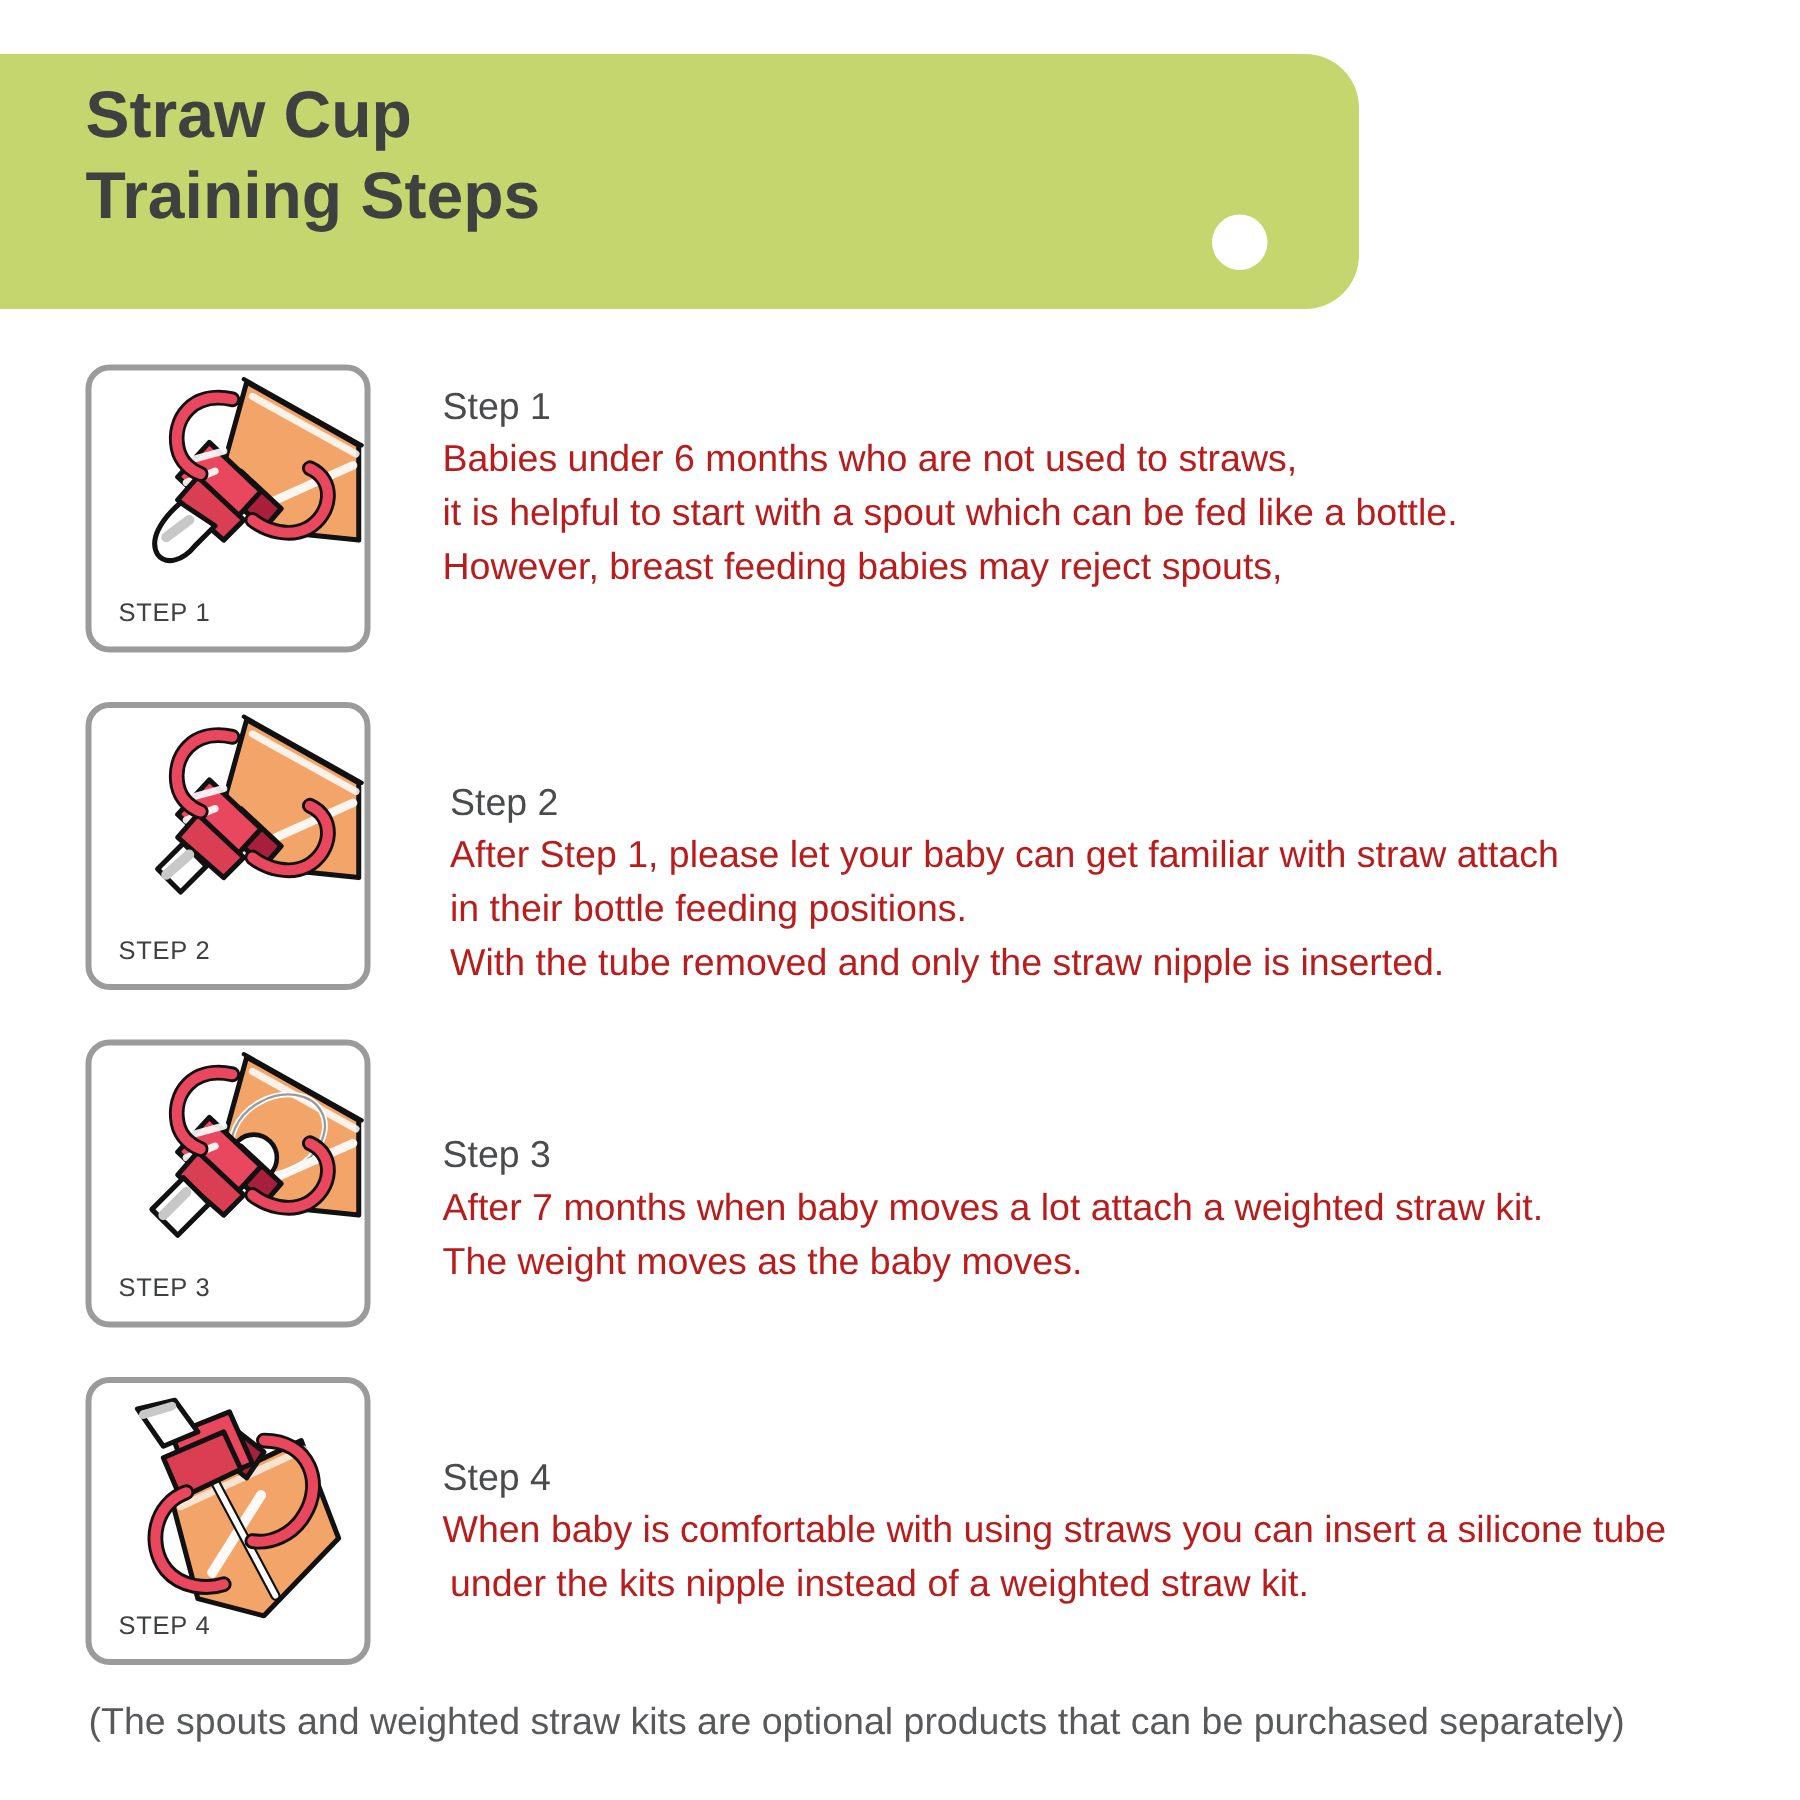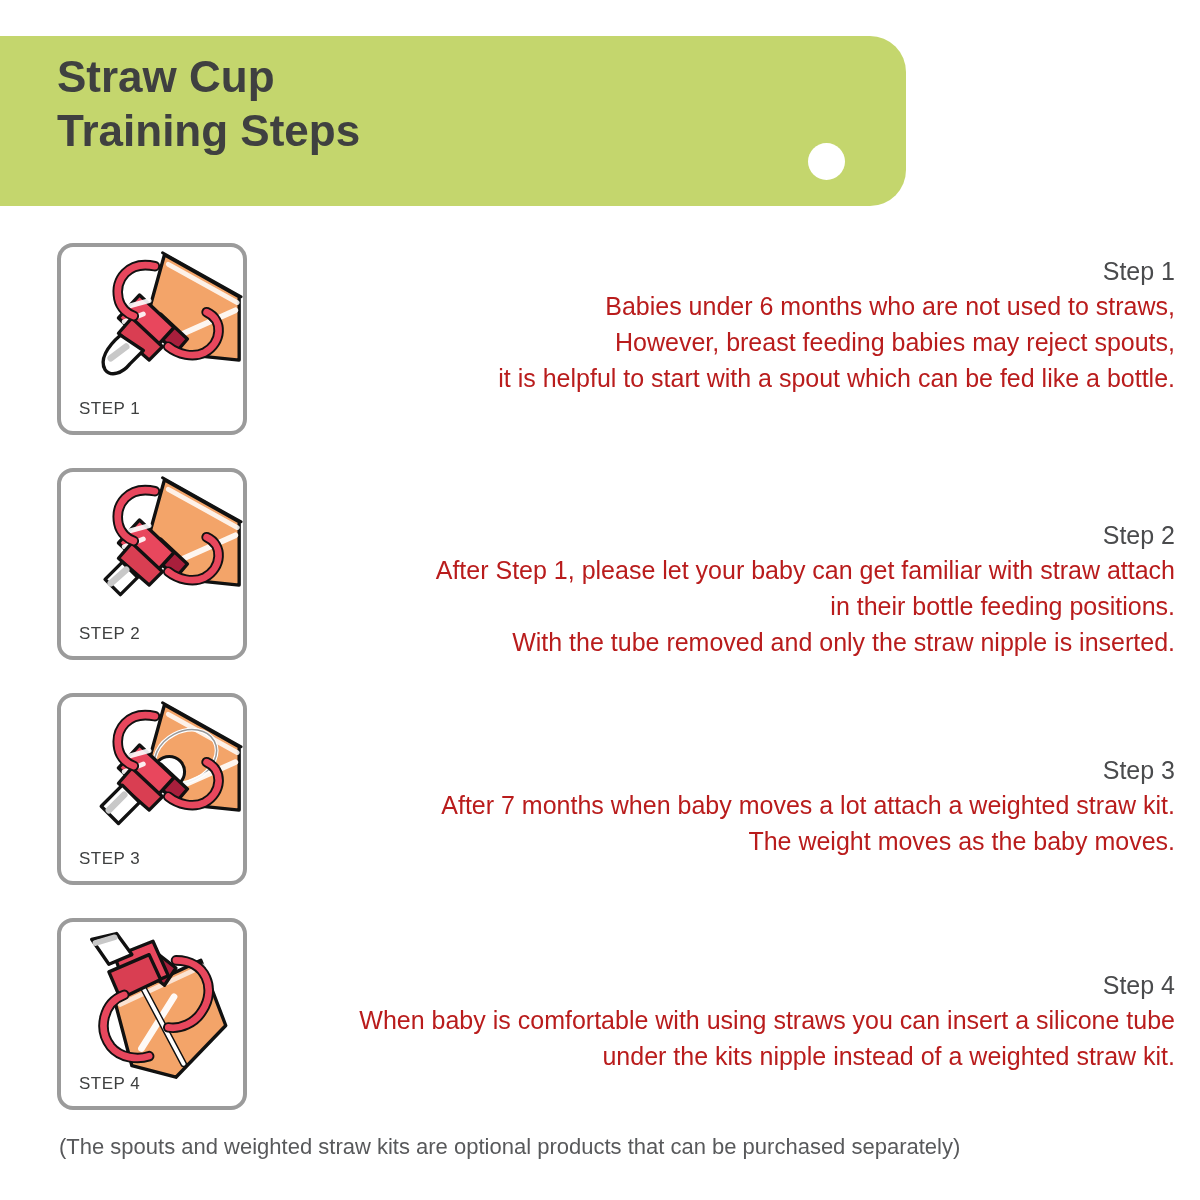--- a/index.html
+++ b/index.html
@@ -2,21 +2,21 @@
 <html><head>
 <meta charset="utf-8">
 <style>
   * { box-sizing: border-box; margin: 0; padding: 0; }
   html, body {
     width: 1200px; height: 1200px;
     background: #ffffff;
     font-family: "Liberation Sans", sans-serif;
     overflow: hidden;
   }
-  .page { position: relative; width: 1196px; height: 1200px; text-align: right; }
+  .page { position: relative; width: 1196px; height: 1200px; }
 
   
   .banner {
     position: absolute;
     left: 0; top: 36px;
     width: 906px; height: 170px;
     background: #c4d66d;
     border-radius: 0 36px 36px 0;
   }
   .banner-title {
@@ -94,21 +94,21 @@
     color: #b91c1c;
     line-height: 1.43;
     white-space: nowrap;
   }
   .indent { padding-left: 5px; }
 
   
   .footnote {
     position: absolute;
     left: 59px; top: 1134px;
-    font-size: 22px;
+    font-size: 25px;
     color: #58595b;
     white-space: nowrap;
   }
 </style>
 </head>
 <body>
 
 <div class="page">
 
   <div class="banner">
@@ -144,22 +144,22 @@
           <path d="M152 68 C170 76 168 100 150 110 C138 116 122 112 112 104" fill="none" stroke="#111" stroke-width="11" stroke-linecap="round"></path>
           <path d="M152 68 C170 76 168 100 150 110 C138 116 122 112 112 104" fill="none" stroke="#e8475d" stroke-width="7" stroke-linecap="round"></path>
 
           <path d="M106 6 L188 52" stroke="#111" stroke-width="3" stroke-linecap="round" fill="none"></path>
         </svg>
         <div class="thumb-label">STEP 1</div>
       </div>
       <div class="step-text t1">
         <div class="step-heading">Step 1</div>
         <div class="step-line">Babies under 6 months who are not used to straws,</div>
+        <div class="step-line">it is helpful to start with a spout which can be fed like a bottle.</div>
         <div class="step-line">However, breast feeding babies may reject spouts,</div>
-        <div class="step-line">it is helpful to start with a spout which can be fed like a bottle.</div>
       </div>
     </div>
 
     <div class="step-row r2">
       <div class="thumb-card">
         <svg viewBox="0 0 190 192">
           <path d="M108 8 L186 52 L186 118 L128 112 L92 66 Z" fill="#f3a469" stroke="#111" stroke-width="3.5" stroke-linejoin="round"></path>
           <path d="M112 18 L184 58" stroke="#fff" stroke-width="5" stroke-linecap="round" opacity="0.85"></path>
           <path d="M124 92 L182 66" stroke="#fff" stroke-width="6" stroke-linecap="round" opacity="0.9"></path>
           <path d="M104 70 L132 96 L120 110 L92 84 Z" fill="#a81f3c" stroke="#111" stroke-width="3.5" stroke-linejoin="round"></path>

